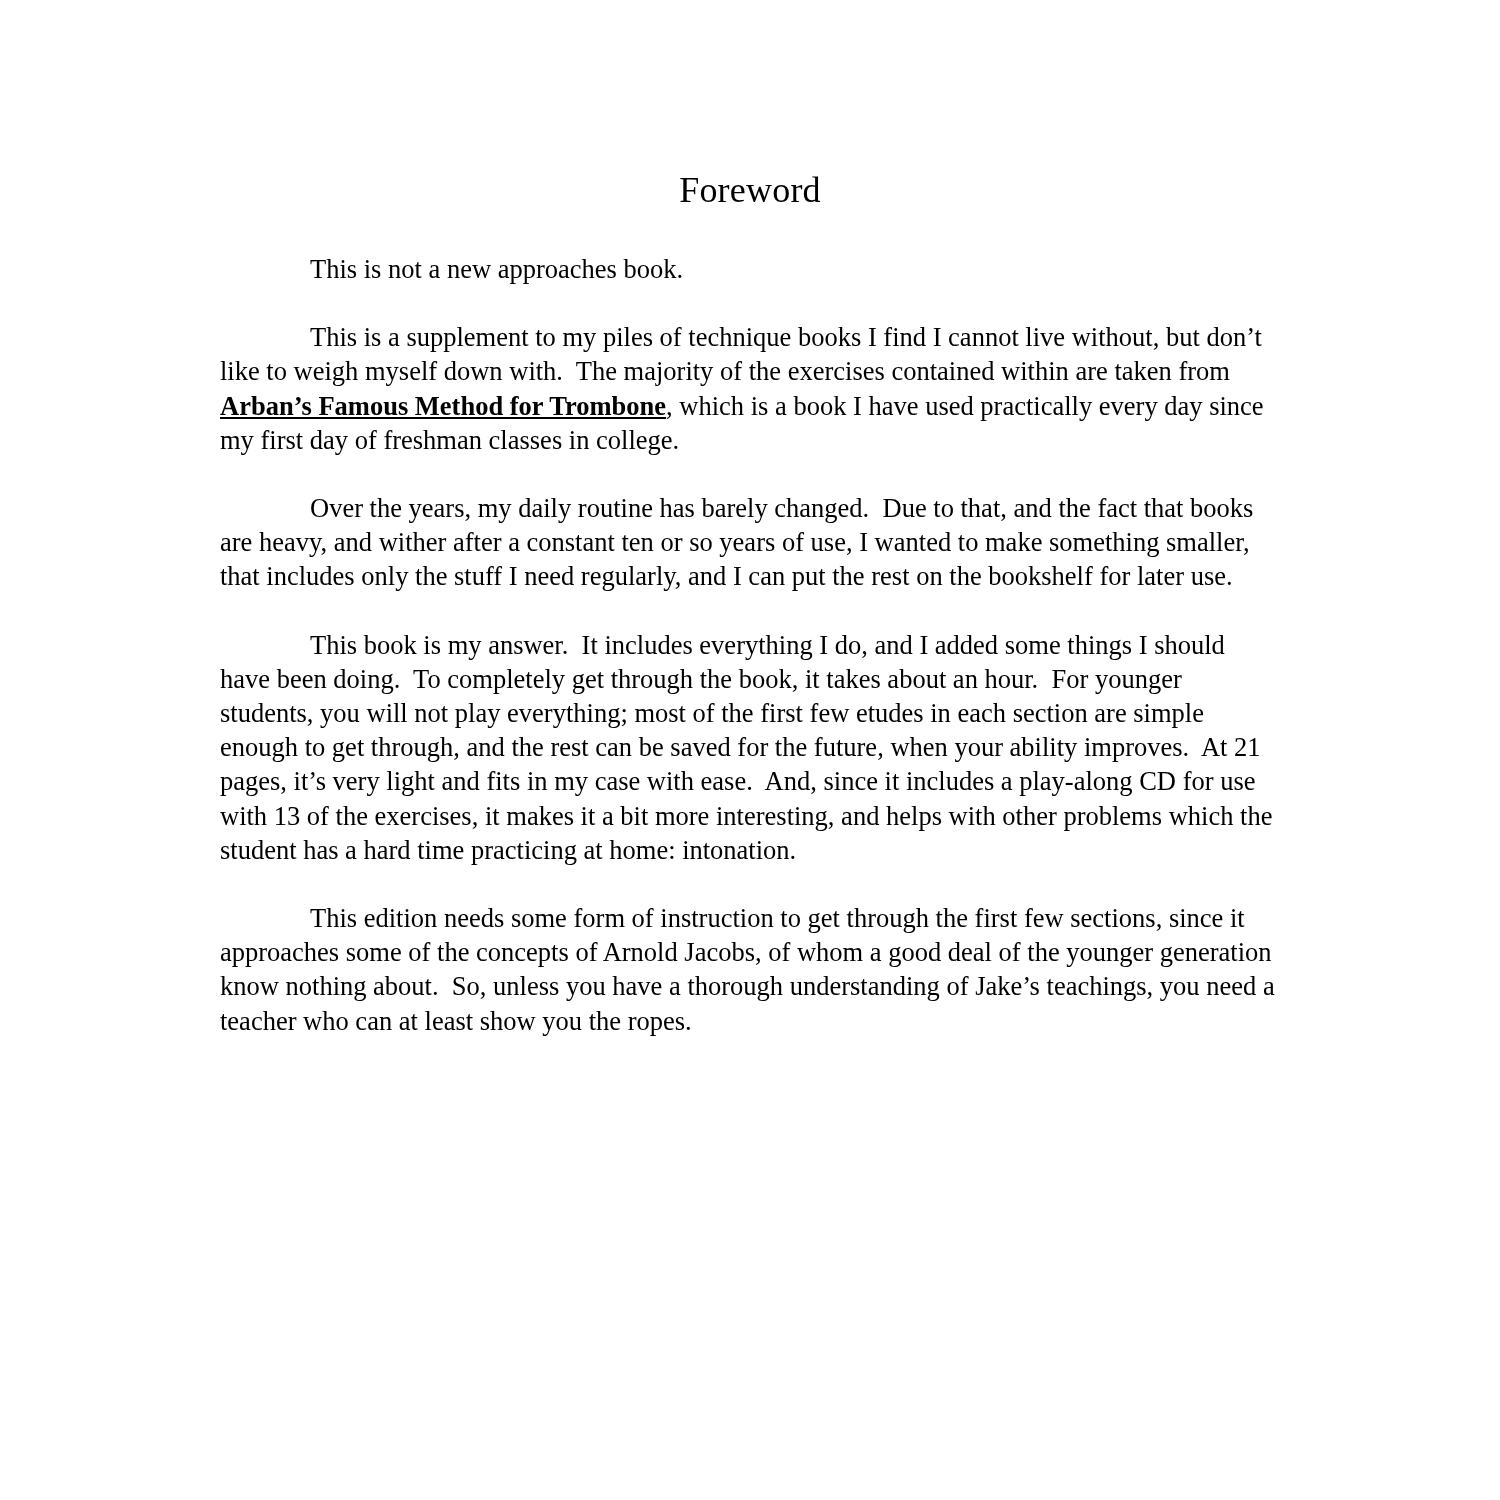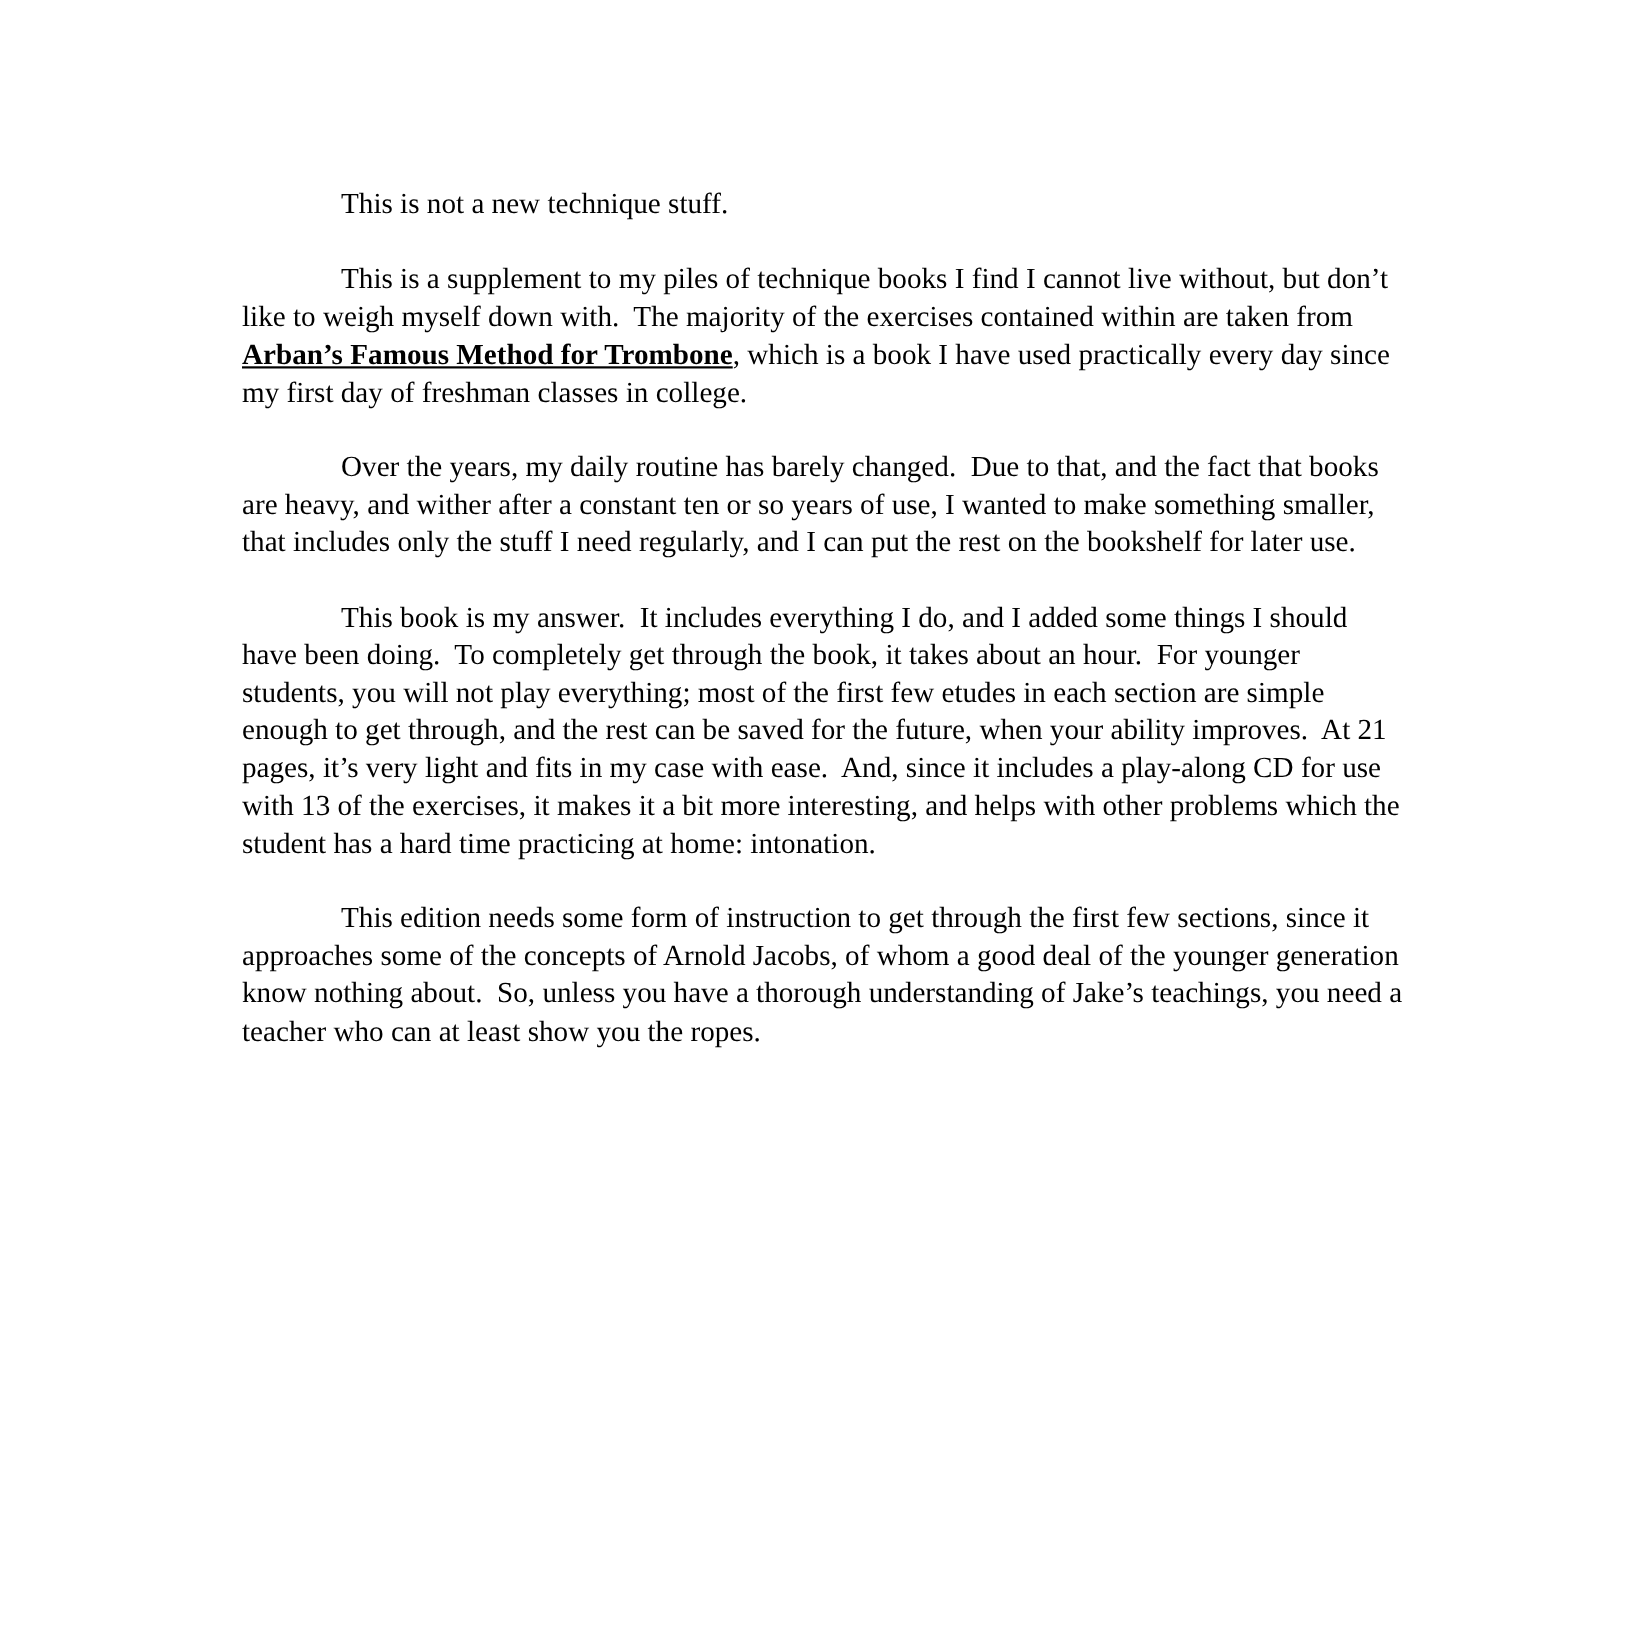--- a/index.html
+++ b/index.html
@@ -62,24 +62,25 @@
     text-underline-offset: 2px;
     font-weight: bold;
   }
 </style>
 </head>
 <body>
 
 <div class="page">
   <div class="content">
 
+    <h1 class="doc-title">Foreword</h1>
 
     <div class="body-text">
 
-      <p class="para">This is not a new technique stuff.</p>
+      <p class="para">This is not a new approaches book.</p>
 
       <p class="para"><span>This is a supplement to my piles of technique books I find I cannot live without, but don’t like to weigh myself down with.  The majority of the exercises contained within are taken from </span><span class="book-title">Arban’s Famous Method for Trombone</span><span>, which is a book I have used practically every day since my first day of freshman classes in college.</span></p>
 
       <p class="para">Over the years, my daily routine has barely changed.  Due to that, and the fact that books are heavy, and wither after a constant ten or so years of use, I wanted to make something smaller, that includes only the stuff I need regularly, and I can put the rest on the bookshelf for later use.</p>
 
       <p class="para">This book is my answer.  It includes everything I do, and I added some things I should have been doing.  To completely get through the book, it takes about an hour.  For younger students, you will not play everything; most of the first few etudes in each section are simple enough to get through, and the rest can be saved for the future, when your ability improves.  At 21 pages, it’s very light and fits in my case with ease.  And, since it includes a play-along CD for use with 13 of the exercises, it makes it a bit more interesting, and helps with other problems which the student has a hard time practicing at home: intonation.</p>
 
       <p class="para">This edition needs some form of instruction to get through the first few sections, since it approaches some of the concepts of Arnold Jacobs, of whom a good deal of the younger generation know nothing about.  So, unless you have a thorough understanding of Jake’s teachings, you need a teacher who can at least show you the ropes.</p>
 
     </div>

